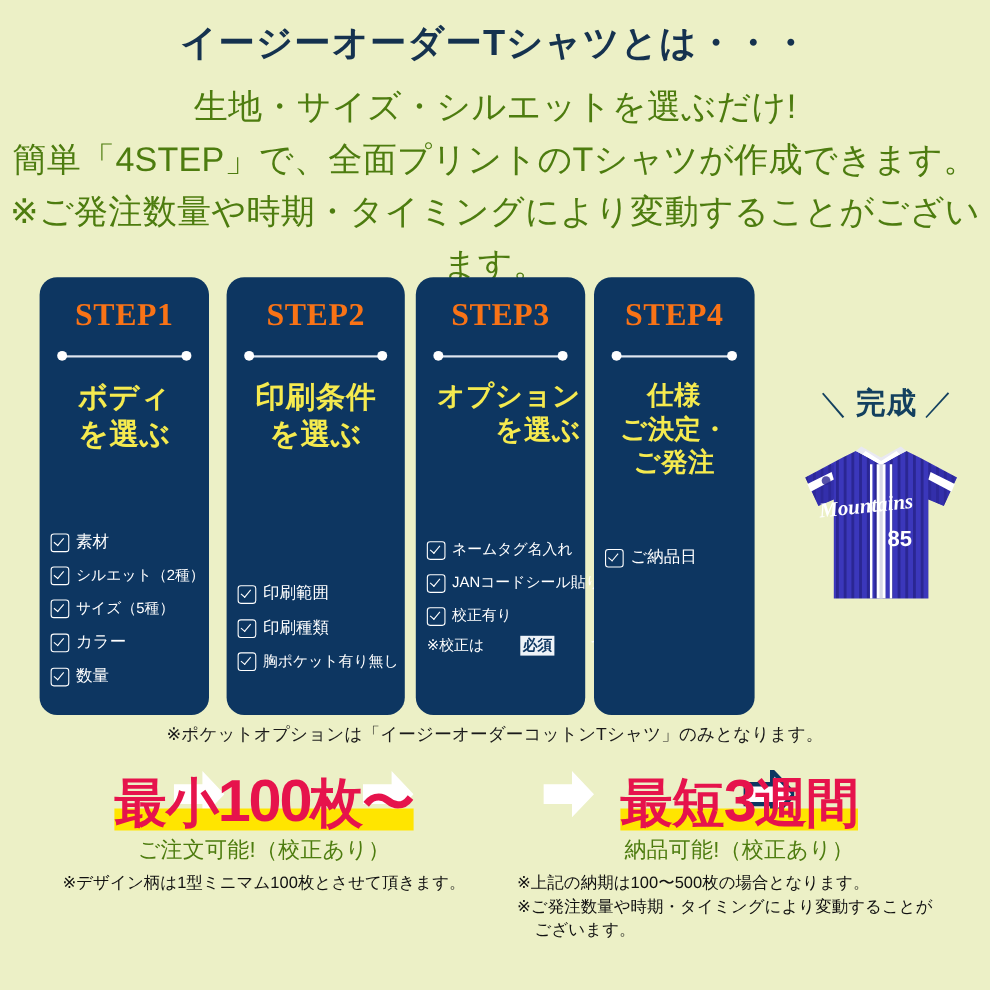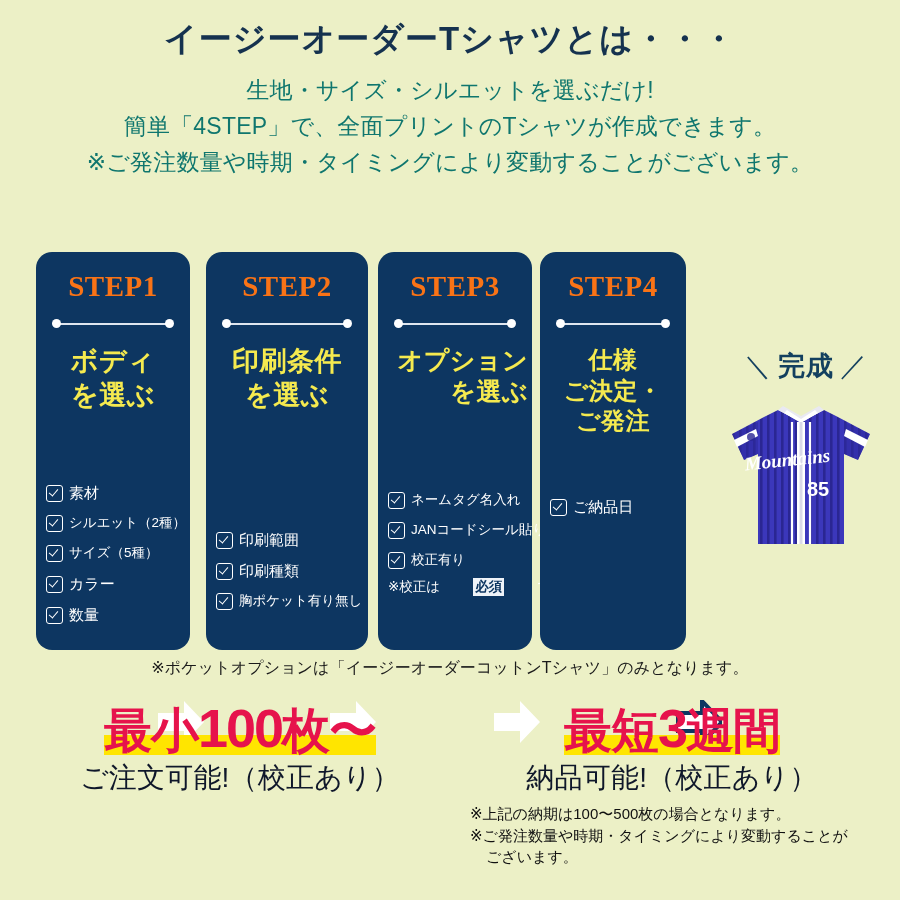--- a/index.html
+++ b/index.html
@@ -32,22 +32,22 @@
     font-size: 33px;
     font-weight: 700;
     color: #15324f;
     letter-spacing: 1px;
     line-height: 1.25;
   }
   .header-lines {
     margin-top: 14px;
   }
   .header-line {
-    font-size: 23px;
-    color: #0f766e;
+    font-size: 31px;
+    color: #4d7c0f;
     line-height: 1.55;
     letter-spacing: 0.2px;
   }
 
   
   .steps {
     position: absolute;
     left: 0;
     top: 252px;
     width: 900px;
@@ -262,22 +262,22 @@
   .promo-highlight {
     position: absolute;
     left: 0;
     right: 0;
     bottom: 2px;
     height: 20px;
     background: #ffe500;
     z-index: -1;
   }
   .promo-sub {
-    font-size: 28px;
-    color: #0f172a;
+    font-size: 20px;
+    color: #4d7c0f;
     margin-top: 2px;
     letter-spacing: 0.2px;
   }
   .promo-fine {
     font-size: 15px;
     color: #111111;
     line-height: 1.42;
     margin-top: 6px;
   }
   .promo.right .promo-fine {
@@ -487,20 +487,21 @@
   <div class="pocket-note">※ポケットオプションは「イージーオーダーコットンTシャツ」のみとなります。</div>
 
   <div class="promos">
 
     <div class="promo left">
       <div class="promo-headline">
         <span class="promo-highlight"></span>
         <span>最小</span><span class="big">100</span><span>枚〜</span>
       </div>
       <div class="promo-sub">ご注文可能!（校正あり）</div>
+      <div class="promo-fine">※デザイン柄は1型ミニマム100枚とさせて頂きます。</div>
     </div>
 
     <div class="promo right">
       <div class="promo-headline">
         <span class="promo-highlight"></span>
         <span>最短</span><span class="big">3</span><span>週間</span>
       </div>
       <div class="promo-sub">納品可能!（校正あり）</div>
       <div class="promo-fine">
         <span>※上記の納期は100〜500枚の場合となります。</span><br>

